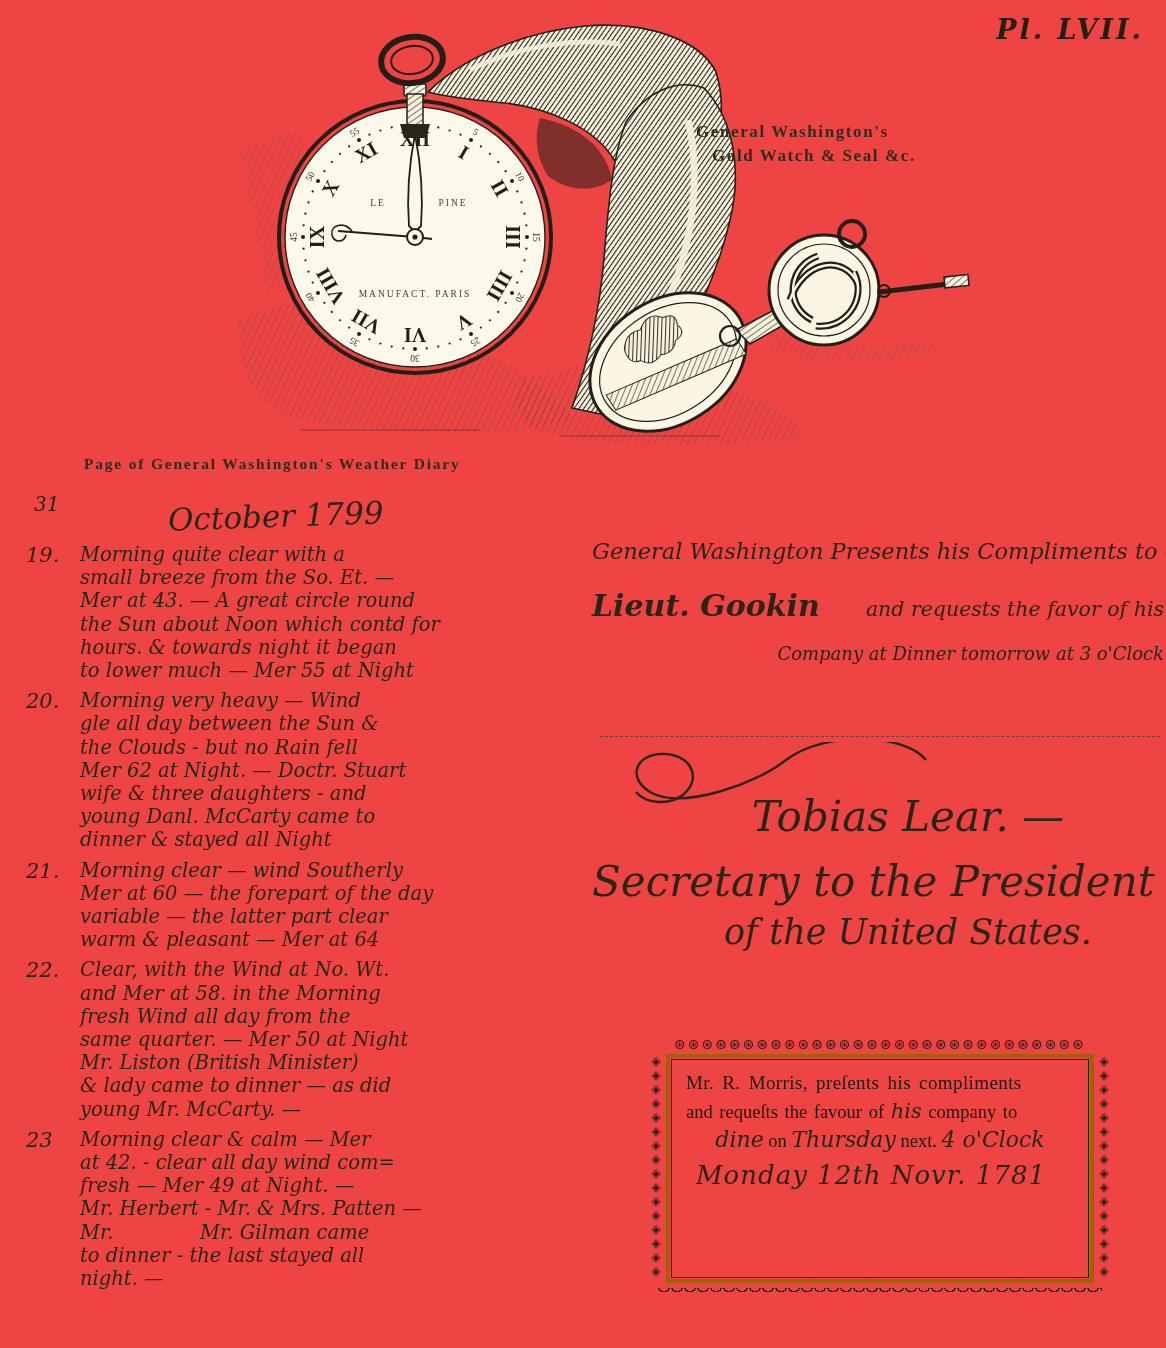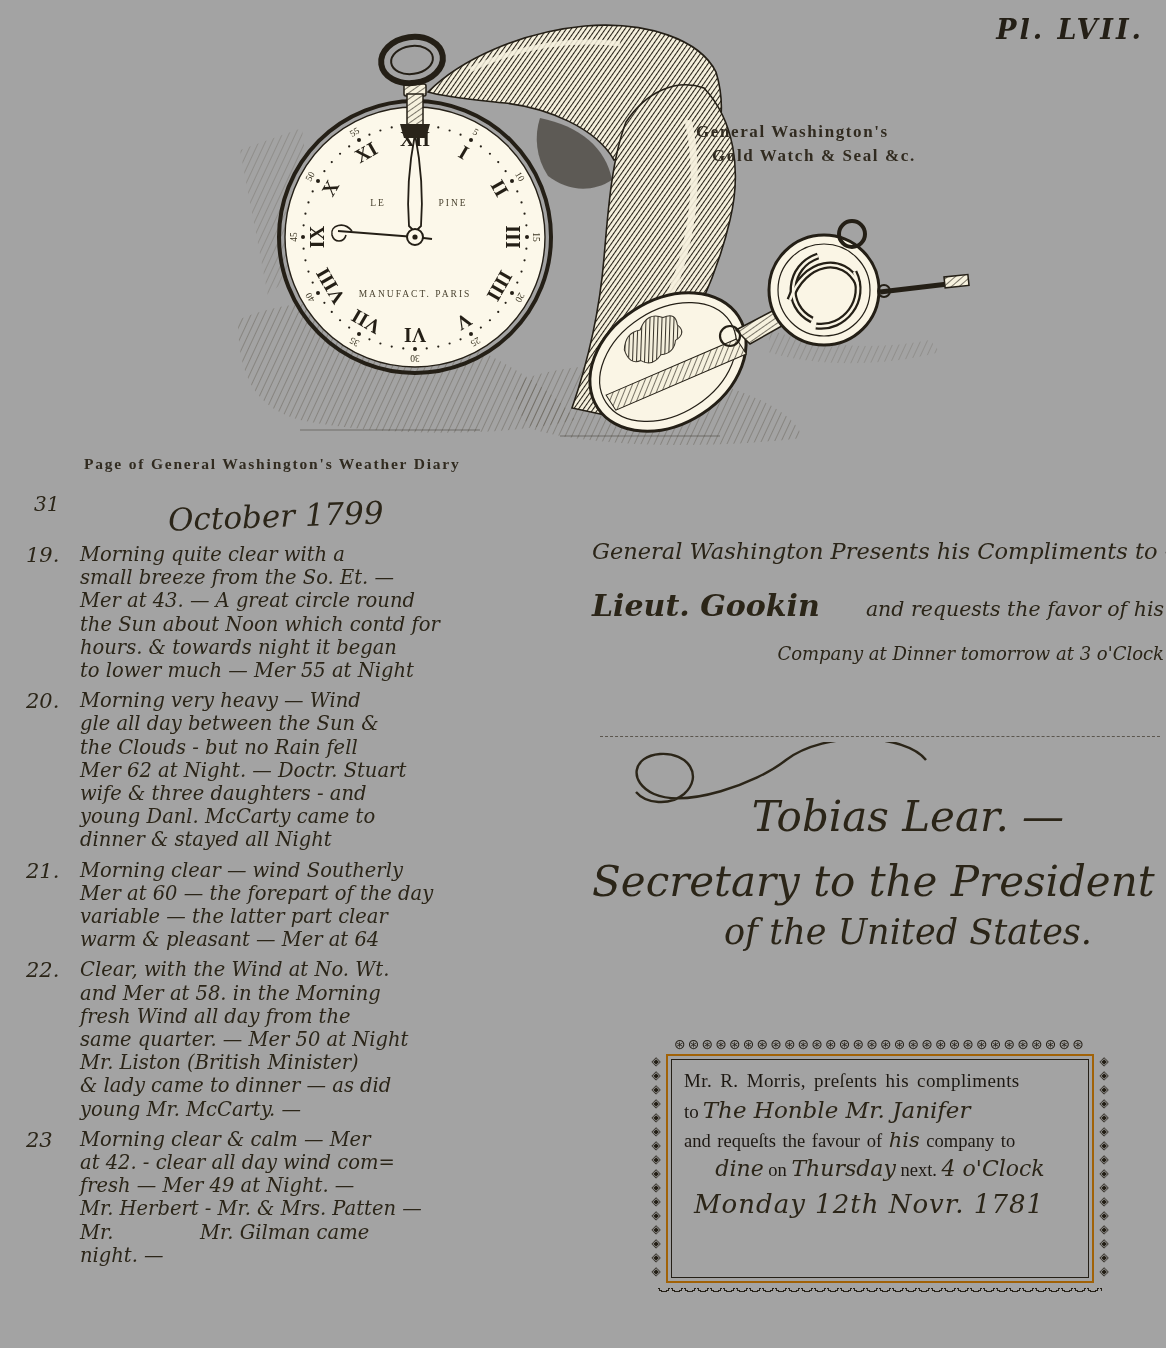--- a/index.html
+++ b/index.html
@@ -1,16 +1,16 @@
 <!DOCTYPE html>
 <html><head>
 <meta charset="utf-8">
 <style>
   html,body{margin:0;padding:0;background:#f6f1de;}
-  .page{position:relative;width:1166px;height:1348px;background:#a3a3a3;overflow:hidden;
+  .page{position:relative;width:1166px;height:1348px;background:#ef4444;overflow:hidden;
         font-family:"Liberation Serif",serif;color:#241f16;}
 
   
   .engraved{font-family:"Liberation Serif",serif;font-weight:700;color:#312b20;letter-spacing:1.6px;}
   .script{font-family:"DejaVu Serif",serif;font-style:italic;color:#2b2518;}
   .printed{font-family:"Liberation Serif",serif;color:#1d1812;}
 
   .plate-number{position:absolute;top:14px;right:22px;font-family:"DejaVu Serif",serif;
         font-style:italic;font-weight:700;font-size:27px;letter-spacing:3px;color:#241f16;}
 
@@ -52,21 +52,21 @@
   .card{position:absolute;left:648px;top:1036px;width:464px;height:265px;}
   .card-orn-top{position:absolute;left:6px;right:6px;top:0;height:18px;overflow:hidden;
         white-space:nowrap;text-align:center;font-size:14px;letter-spacing:2px;color:#241f16;
         font-family:"DejaVu Sans",sans-serif;}
   .card-orn-side{position:absolute;top:18px;bottom:16px;width:16px;overflow:hidden;
         text-align:center;font-size:12px;line-height:14px;white-space:pre-line;color:#241f16;
         font-family:"DejaVu Sans",sans-serif;}
   .card-orn-left{left:0;}
   .card-orn-right{right:0;}
   .card-inner{position:absolute;left:18px;right:18px;top:18px;bottom:18px;
-        border:2px solid #a16207;outline:1px solid #241f16;outline-offset:-6px;
+        border:4px solid #a16207;outline:1px solid #241f16;outline-offset:-6px;
         padding:10px 16px 16px 16px;box-sizing:border-box;}
   .card-orn-bottom{position:absolute;left:10px;right:10px;bottom:0;height:13px;
         background-image:radial-gradient(circle at 6px -2px, rgba(0,0,0,0) 5px, #241f16 5px, #241f16 6.5px, rgba(0,0,0,0) 6.5px);
         background-size:13px 13px;background-repeat:repeat-x;}
   .card-l1{font-size:19px;white-space:nowrap;letter-spacing:.4px;word-spacing:3px;margin-top:4px;}
   .card-l2{margin-top:5px;white-space:nowrap;}
   .card-l2 .printed{font-size:19px;}
   .cscript{font-size:23px;}
   .card-l3{margin-top:5px;white-space:nowrap;font-size:18.5px;word-spacing:2px;}
   .card-l3 .cscript{font-size:21px;}
@@ -327,20 +327,21 @@
         </div>
       </div>
       <div class="entry">
         <div class="day">23</div>
         <div class="lines">
           <div class="line">Morning clear &amp; calm — Mer</div>
           <div class="line">at 42. - clear all day wind com=</div>
           <div class="line">fresh — Mer 49 at Night. —</div>
           <div class="line">Mr. Herbert - Mr. &amp; Mrs. Patten —</div>
           <div class="line">Mr.&nbsp;&nbsp;&nbsp;&nbsp;&nbsp;&nbsp;&nbsp;&nbsp;&nbsp;&nbsp;&nbsp;&nbsp;&nbsp;&nbsp;Mr. Gilman came</div>
+          <div class="line">to dinner - the last stayed all</div>
           <div class="line">night. —</div>
         </div>
       </div>
     </div>
 
   <div class="wash-inv">
     <div class="wi-line1 script">General Washington Presents his Compliments to —</div>
     <div class="wi-line2">
       <span class="wi-name script">Lieut. Gookin</span>
       <span class="wi-right script">and requests the favor of his</span>
@@ -389,24 +390,20 @@
 ◈
 ◈
 ◈
 ◈
 ◈
 ◈
 ◈
 ◈</div>
     <div class="card-inner">
       <div class="card-l1 printed">Mr. R. Morris, preſents his compliments</div>
-      <div class="card-l2">
-        <span class="printed">to</span>
-        <span class="script cscript">The Honble Mr. Janifer</span>
-      </div>
       <div class="card-l3">
         <span class="printed">and requeſts the favour of</span>
         <span class="script cscript">his</span>
         <span class="printed">company to</span>
       </div>
       <div class="card-l4">
         <span class="script cscript">dine</span>
         <span class="printed">on</span>
         <span class="script cscript">Thursday</span>
         <span class="printed">next.</span>

